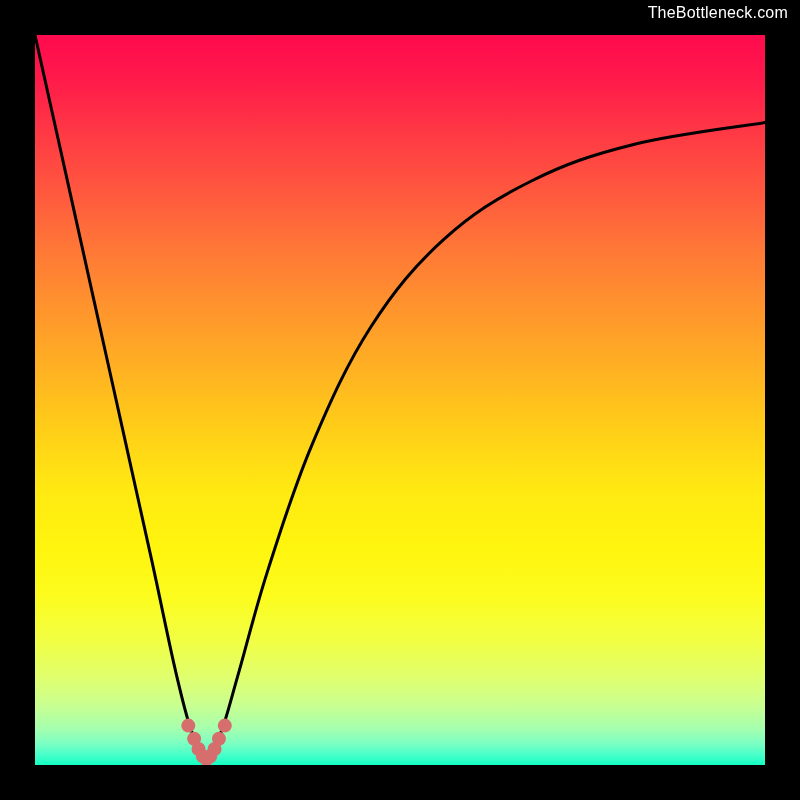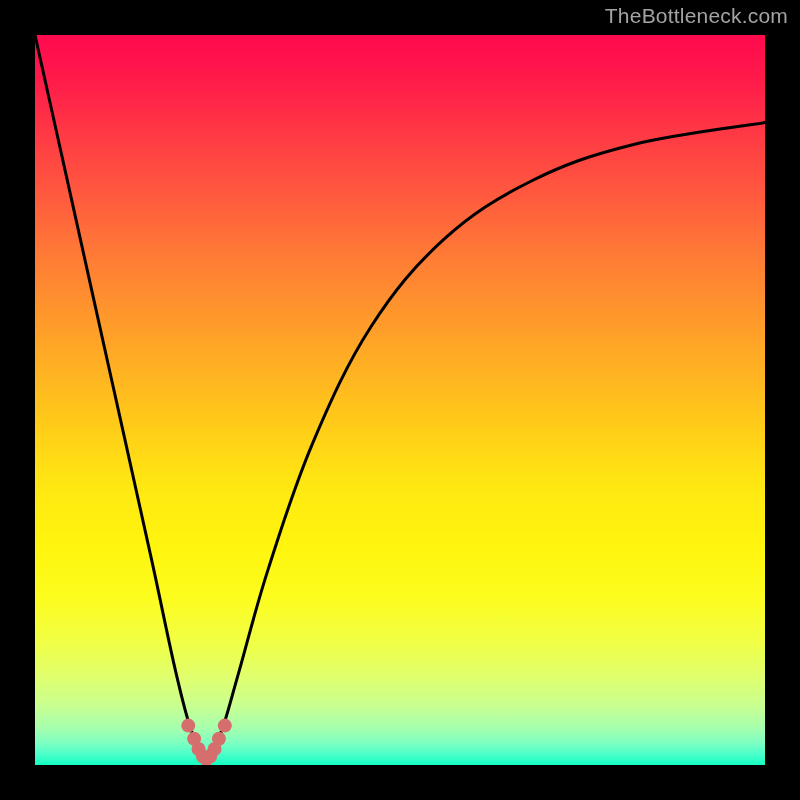--- a/index.html
+++ b/index.html
@@ -13,22 +13,22 @@
   .container {
     position: relative;
     width: 800px;
     height: 800px;
   }
   .watermark {
     position: absolute;
     top: 4px;
     right: 12px;
     font-family: Arial, Helvetica, sans-serif;
-    font-size: 21px;
-    color: #a3a3a3;
+    font-size: 16px;
+    color: #ffffff;
     letter-spacing: 0.2px;
     z-index: 10;
   }
   .plot-area {
     position: absolute;
     left: 35px;
     top: 35px;
     width: 730px;
     height: 730px;
     overflow: hidden;

